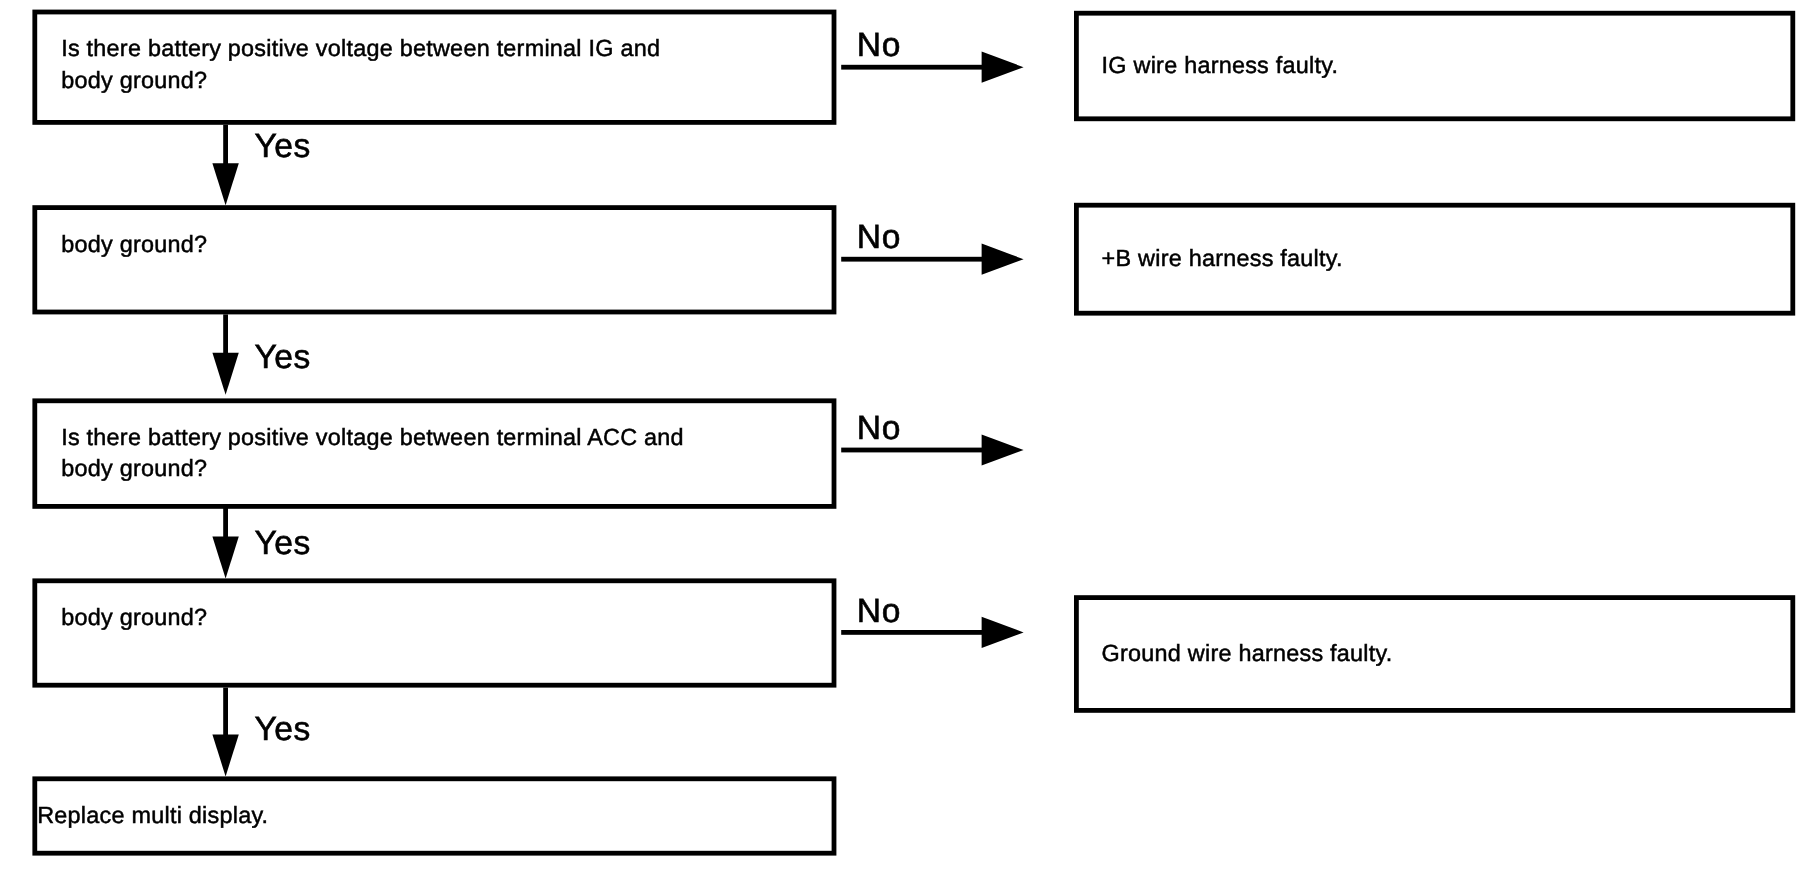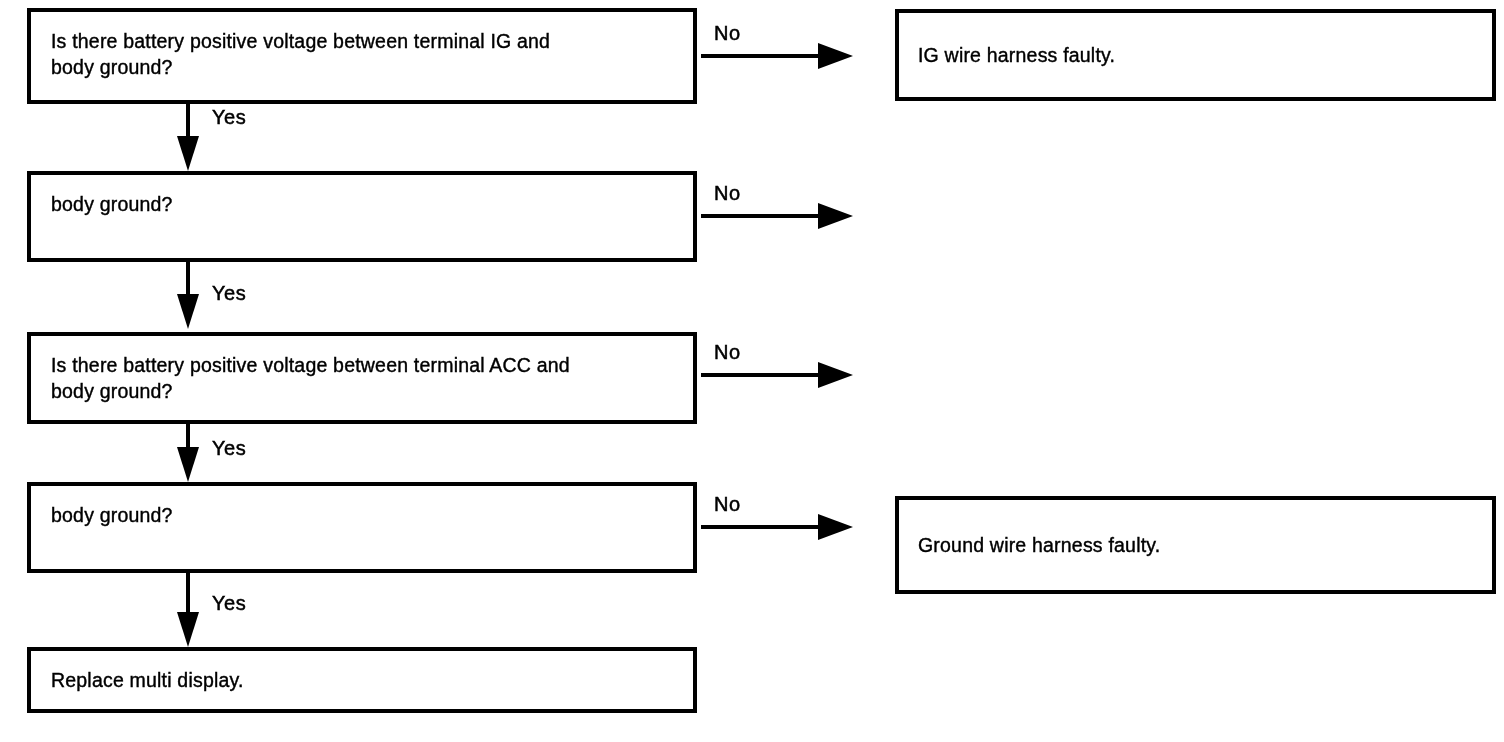--- a/index.html
+++ b/index.html
@@ -33,32 +33,31 @@
     display: flex;
     align-items: center;
     padding-left: 19px;
     margin-left: 43px;
   }
   .fbox {
     left: 27px;
     width: 670px;
     display: flex;
     align-items: center;
-    padding-left: 20px;
   }
   .boxtext {
     font-size: 19.5px;
     line-height: 26px;
     letter-spacing: 0.2px;
     -webkit-text-stroke: 0.4px #000000;
   }
   .boxtext span { display: block; }
   .lbl {
     position: absolute;
-    font-size: 20px;
+    font-size: 28px;
     letter-spacing: 0.5px;
     -webkit-text-stroke: 0.5px #000000;
   }
   
   .vline {
     position: absolute;
     left: 186px;
     width: 4px;
     background: #000000;
   }
@@ -111,20 +110,23 @@
   <span class="lbl" style="left:212px;top:106px">Yes</span>
 
   <div class="box qbox" style="top:171px;height:91px">
     <div class="boxtext">
       <span>body ground?</span>
     </div>
   </div>
   <div class="hline" style="top:214px"></div>
   <div class="harrow" style="top:203px"></div>
   <span class="lbl" style="left:714px;top:182px">No</span>
+  <div class="box rbox" style="top:169px;height:94px">
+    <div class="boxtext">+B wire harness faulty.</div>
+  </div>
   <div class="vline" style="top:262px;height:37px"></div>
   <div class="varrow" style="top:294px"></div>
   <span class="lbl" style="left:212px;top:282px">Yes</span>
 
   <div class="box qbox" style="top:332px;height:92px">
     <div class="boxtext">
       <span>Is there battery positive voltage between terminal ACC and</span>
       <span>body ground?</span>
     </div>
   </div>

